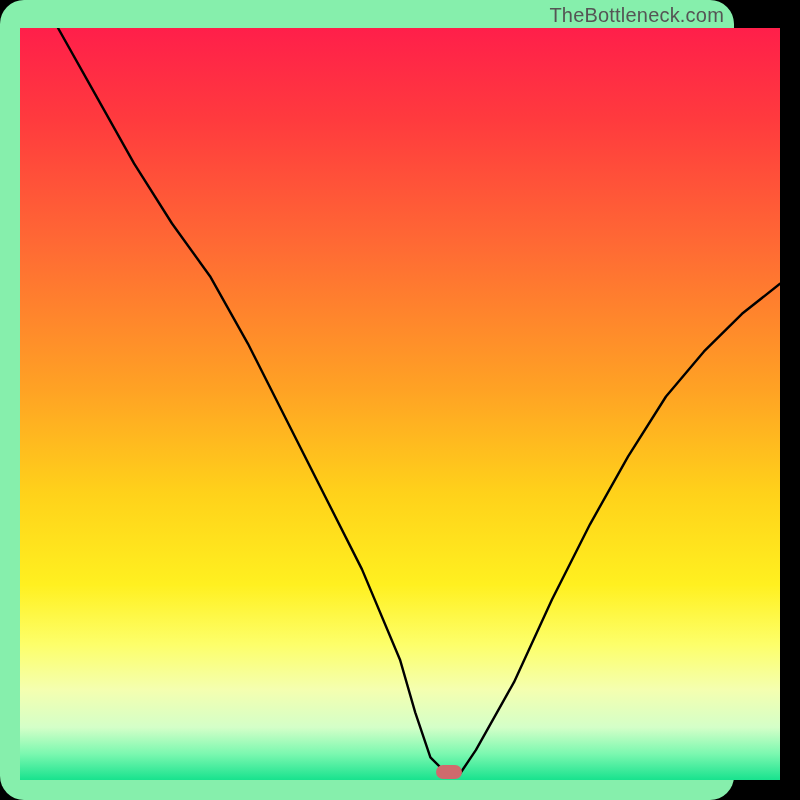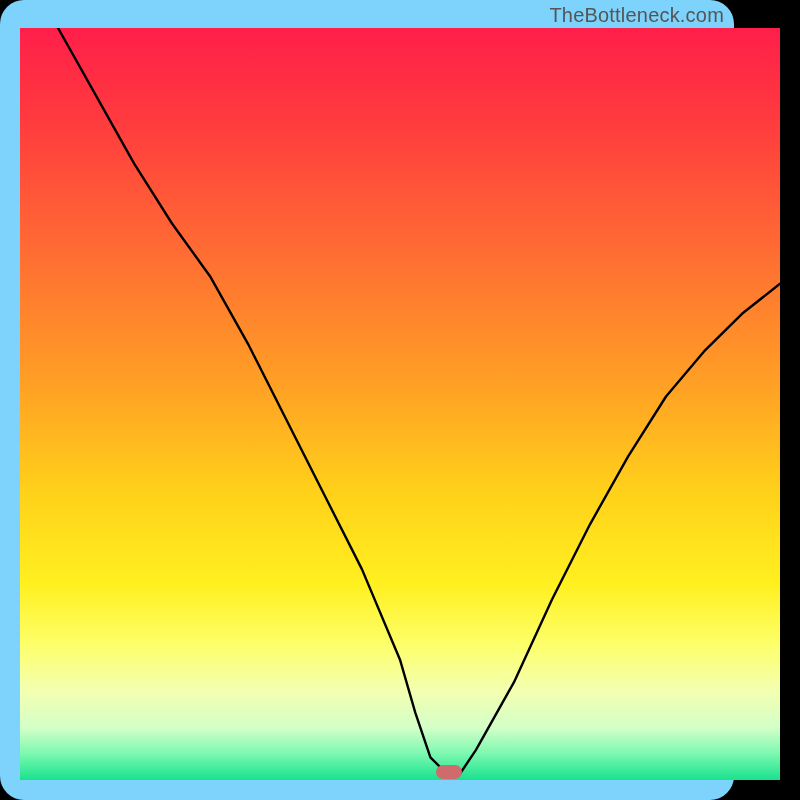--- a/index.html
+++ b/index.html
@@ -8,21 +8,21 @@
     width: 800px;
     height: 800px;
     background: #000;
     font-family: Arial, Helvetica, sans-serif;
     overflow: hidden;
   }
   .frame {
     position: relative;
     width: 734px;
     height: 800px;
-    background: #7dd3fc;
+    background: #86efac;
     border-radius: 24px;
   }
   .watermark {
     position: absolute;
     top: 4px;
     right: 10px;
     color: #555;
     font-size: 20px;
     font-weight: 500;
     letter-spacing: 0.2px;

